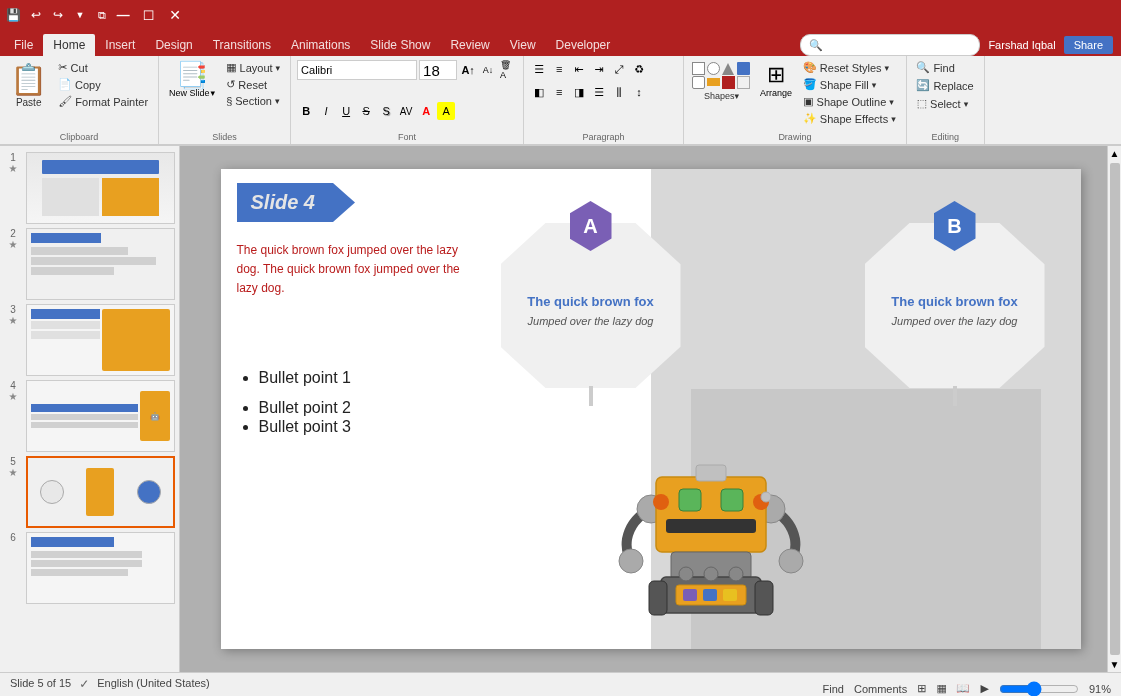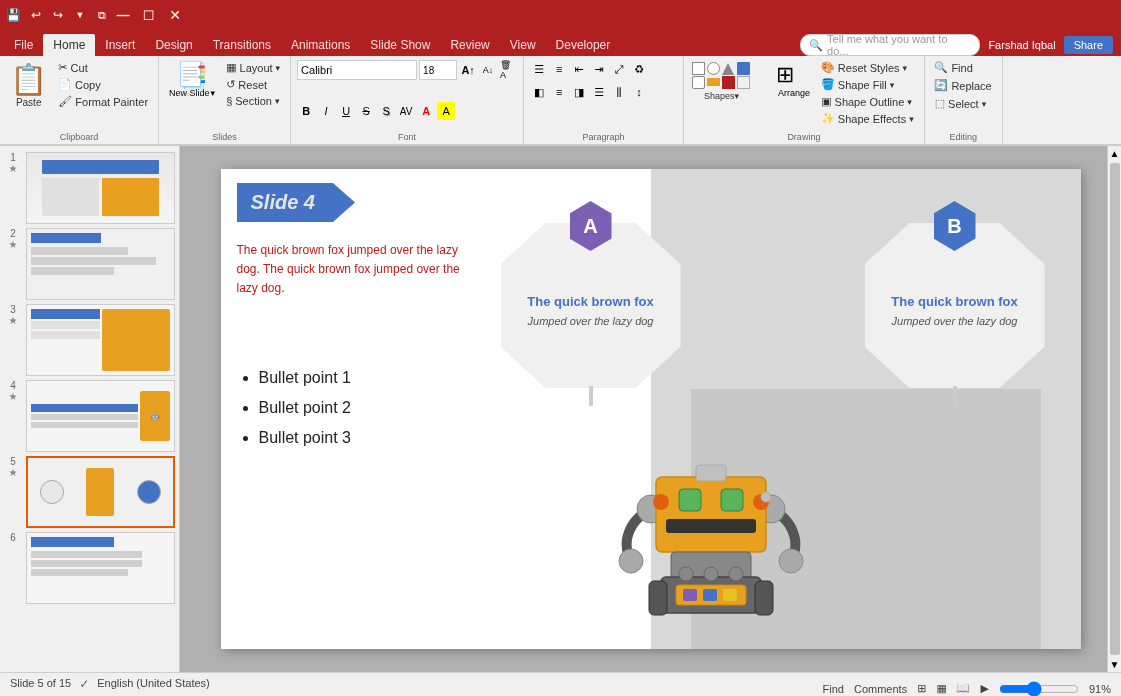--- a/index.html
+++ b/index.html
@@ -67,21 +67,20 @@
   <div class="ribbon-tab">Design</div>
   <div class="ribbon-tab">Transitions</div>
   <div class="ribbon-tab">Animations</div>
   <div class="ribbon-tab">Slide Show</div>
   <div class="ribbon-tab">Review</div>
   <div class="ribbon-tab">View</div>
   <div class="ribbon-tab">Developer</div>
   <div style="flex:1; display:flex; align-items:center; justify-content:flex-end; gap:8px; padding-right:8px;">
     <div class="tell-me">
       <span>🔍</span>
-      <span>Tell me what you want to do...</span>
     </div>
     <span style="color:white;font-size:11px;">Farshad Iqbal</span>
     <button style="background:#4472c4;color:white;border:none;padding:3px 10px;border-radius:2px;font-size:11px;cursor:pointer;">Share</button>
   </div>
 </div>
 
 <div style="height:90px; background:#f0f0f0; border-bottom:2px solid #ccc; display:flex; align-items:stretch; overflow:hidden;">
 
   <div class="rg">
     <div class="rg-content">
@@ -133,21 +132,21 @@
         </div>
       </div>
     </div>
     <div class="rg-label">Slides</div>
   </div>
 
   <div class="rg" style="min-width:200px;">
     <div style="display:flex;flex-direction:column;gap:20px;width:100%;">
       <div class="small-row">
         <input type="text" value="Calibri" style="width: 120px; height: 20px; font-size: 11px; border: 1px solid rgb(204, 204, 204); padding: 0px 3px;">
-        <input type="text" value="18" style="width: 38px; height: 20px; font-size: 10px; border: 1px solid rgb(204, 204, 204); padding: 0px 3px;">
+        <input type="text" value="18" style="width: 38px; height: 20px; font-size: 15px; border: 1px solid rgb(204, 204, 204); padding: 0px 3px;">
         <span class="fmt-btn" style="font-weight:bold;">A↑</span>
         <span class="fmt-btn" style="font-size:9px;">A↓</span>
         <span class="fmt-btn" style="font-size:9px;">🗑A</span>
       </div>
       <div class="small-row">
         <span class="fmt-btn" style="font-weight:bold;">B</span>
         <span class="fmt-btn" style="font-style:italic;">I</span>
         <span class="fmt-btn" style="text-decoration:underline;">U</span>
         <span class="fmt-btn" style="text-decoration:line-through;">S</span>
         <span class="fmt-btn" style="text-shadow:1px 1px 1px #888;">S</span>
@@ -194,21 +193,21 @@
           <div style="width:13px;height:13px;background:#b02020;"></div>
           <div style="width:13px;height:13px;border:1px solid #aaa;"></div>
         </div>
         <div style="font-size:9px;color:#333;display:flex;align-items:center;">
           <span>Shapes</span>
             <span>▾</span>
         </div>
       </div>
       <div class="big-btn">
         <div style="font-size:22px;">⊞</div>
-        <div style="font-size:9px;margin-left:18px;">Arrange</div>
+        <div style="font-size:9px;">Arrange</div>
       </div>
       <div style="display:flex;flex-direction:column;justify-content:center;gap:2px;">
         <div class="sm-btn">
           <span>🎨</span>
           <span>Reset Styles</span>
             <span style="font-size:9px;">▾</span>
         </div>
         <div class="sm-btn">
           <span>🪣</span>
           <span>Shape Fill</span>
@@ -363,21 +362,21 @@
 
       <div style="position:absolute;top:14px;left:16px;background:#4472c4;clip-path:polygon(0 0, calc(100% - 22px) 0, 100% 50%, calc(100% - 22px) 100%, 0 100%);padding:8px 40px 8px 14px;z-index:2;">
         <span style="color:#e5e5e5;font-size:20px;font-weight:bold;font-style:italic;">Slide 4</span>
       </div>
 
       <div style="position:absolute;top:72px;left:16px;width:230px;font-size:12px;color:#b91c1c;line-height:1.6;">The quick brown fox jumped over the lazy dog. The quick brown fox jumped over the lazy dog.</div>
 
       <div style="position:absolute;top:200px;left:16px;width:230px;font-size:16px;color:#222;">
         <ul style="padding-left:22px;list-style:disc;">
           <li style="margin-bottom:12px;">Bullet point 1</li>
-          <li style="margin-bottom:12px;">Bullet point 2</li>
+          <li style="margin-bottom:1px;">Bullet point 2</li>
           <li style="margin-bottom:12px;">Bullet point 3</li>
         </ul>
       </div>
 
       <div style="position:absolute;top:54px;left:280px;z-index:3;">
 
         <div style="position:absolute;top:-22px;left:50%;transform:translateX(-50%);width:42px;height:50px;background:#7a5fb5;clip-path:polygon(50% 0%, 100% 25%, 100% 75%, 50% 100%, 0% 75%, 0% 25%);display:flex;align-items:center;justify-content:center;z-index:4;">
           <span style="color:white;font-size:20px;font-weight:bold;">A</span>
         </div>
 

